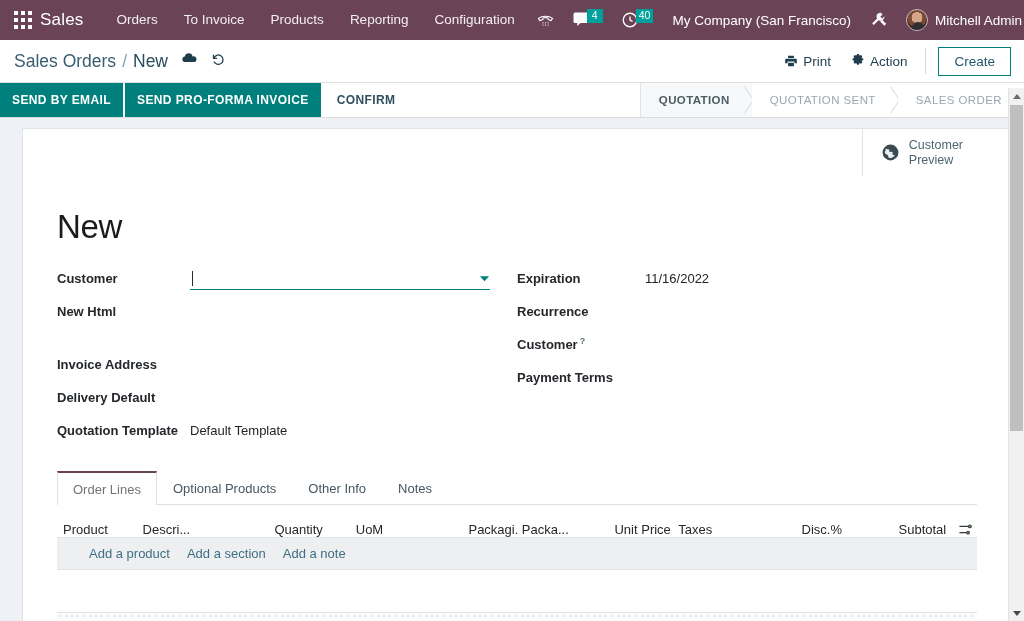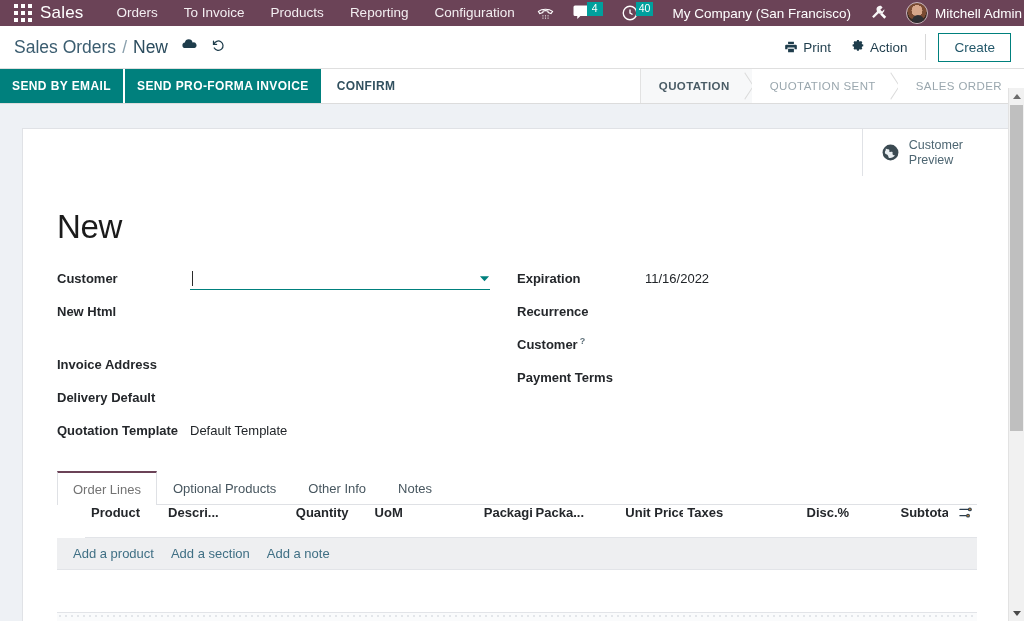--- a/index.html
+++ b/index.html
@@ -7,21 +7,21 @@
     margin: 0; padding: 0;
     width: 1024px; height: 621px;
     overflow: hidden;
     font-family: "Liberation Sans", sans-serif;
     background: #f0f0f0;
   }
   #app { position: relative; width: 1024px; height: 621px; background: #eef1f5; }
 
   
   .navbar {
-    height: 26px; background: #6b4357; display: flex; align-items: center;
+    height: 40px; background: #6b4357; display: flex; align-items: center;
     color: #ffffff; padding: 0 10px 0 8px; position: relative; z-index: 20;
   }
   .apps-grid { width: 18px; height: 18px; display: grid;
     grid-template-columns: repeat(3, 4px); grid-template-rows: repeat(3, 4px);
     gap: 3px; margin: 0 8px 0 6px; cursor: pointer; }
   .apps-grid i { background: #ffffff; display: block; width: 4px; height: 4px; }
   .brand { font-size: 17px; font-weight: 400; margin-right: 20px; letter-spacing: .2px; }
   .menu-item { font-size: 13.5px; padding: 0 13px; height: 42px; line-height: 42px;
     color: #f3eef1; cursor: pointer; white-space: nowrap; }
   .nav-spacer { flex: 1 1 auto; }
@@ -98,25 +98,25 @@
   .caret { width: 1px; height: 15px; background: #2b2b2b; margin-left: 2px; }
   .caret-dn { margin-left: auto; color: #00807d; }
 
   
   .notebook { margin-top: 24px; border-bottom: 1px solid #dfe1e5; display: flex; }
   .tab { font-size: 13px; color: #47565f; padding: 9px 15px 8px 15px;
     border: 1px solid transparent; border-bottom: none; cursor: pointer; margin-bottom: -1px; }
   .tab.active { color: #737373; background: #ffffff;
     border-color: #dfe1e5; border-top: 2px solid #6b4357; }
 
-  .table-head { display: flex; align-items: flex-start; height: 33px; font-size: 13px;
-    font-weight: bold; color: #24272b; border-bottom: 1px solid #e2e4e8; padding: 0 2px; margin-left: 28px; }
+  .table-head { display: flex; align-items: flex-end; height: 33px; font-size: 13px;
+    font-weight: normal; color: #24272b; border-bottom: 1px solid #e2e4e8; padding: 0 2px; }
   .th { padding: 0 4px; white-space: nowrap; overflow: hidden; }
   .add-row { background: #eeeff1; border-bottom: 1px solid #e2e4e8; height: 32px;
-    display: flex; align-items: center; padding-left: 16px; gap: 17px; }
+    display: flex; align-items: center; padding-left: 32px; gap: 17px; }
   .add-link { font-size: 13px; color: #3f6f84; cursor: pointer; }
   .empty-row { height: 43px; background: #ffffff; border-bottom: 1px solid #e2e4e8; }
   .hatched { height: 38px;
     background-color: #fafbfc;
     background-image: radial-gradient(#e3e6ea 1px, transparent 1px);
     background-size: 6px 6px; border-bottom: 1px solid #e2e4e8; }
 
   
   .scrollbar { position: absolute; right: 0; top: 88px; bottom: 0; width: 16px;
     background: #f1f1f1; border-left: 1px solid #e2e2e2; z-index: 15; }

